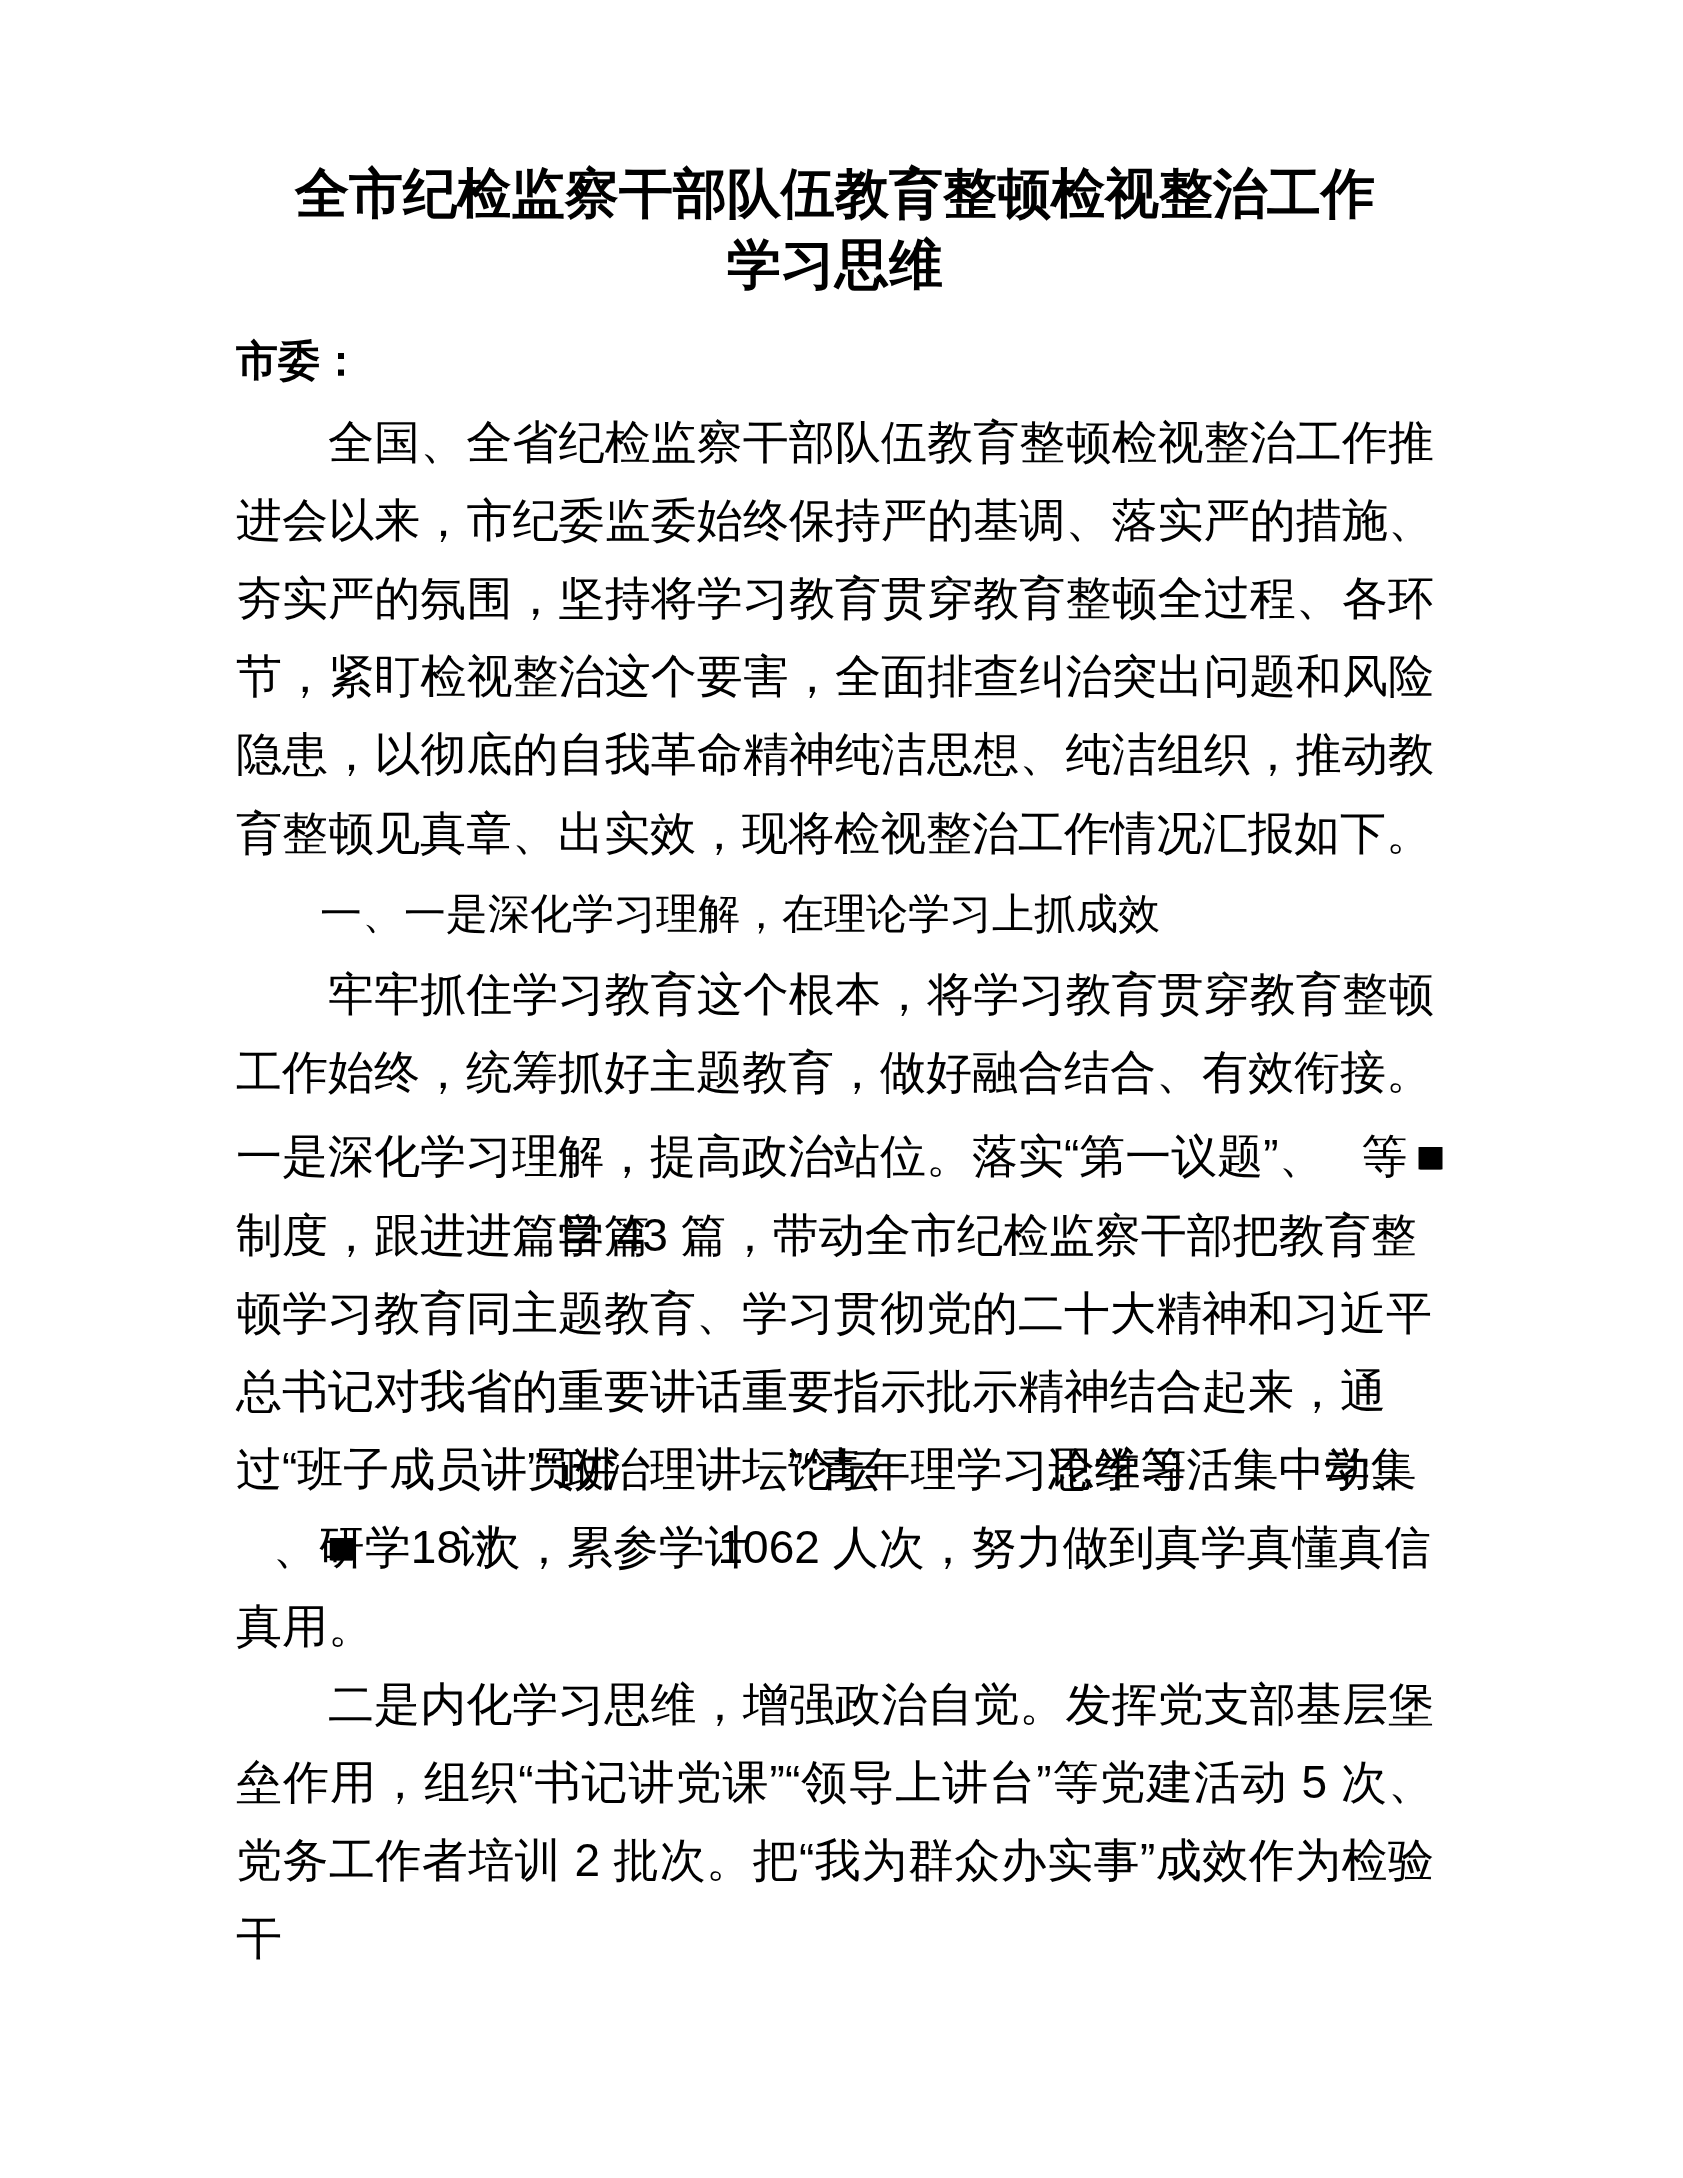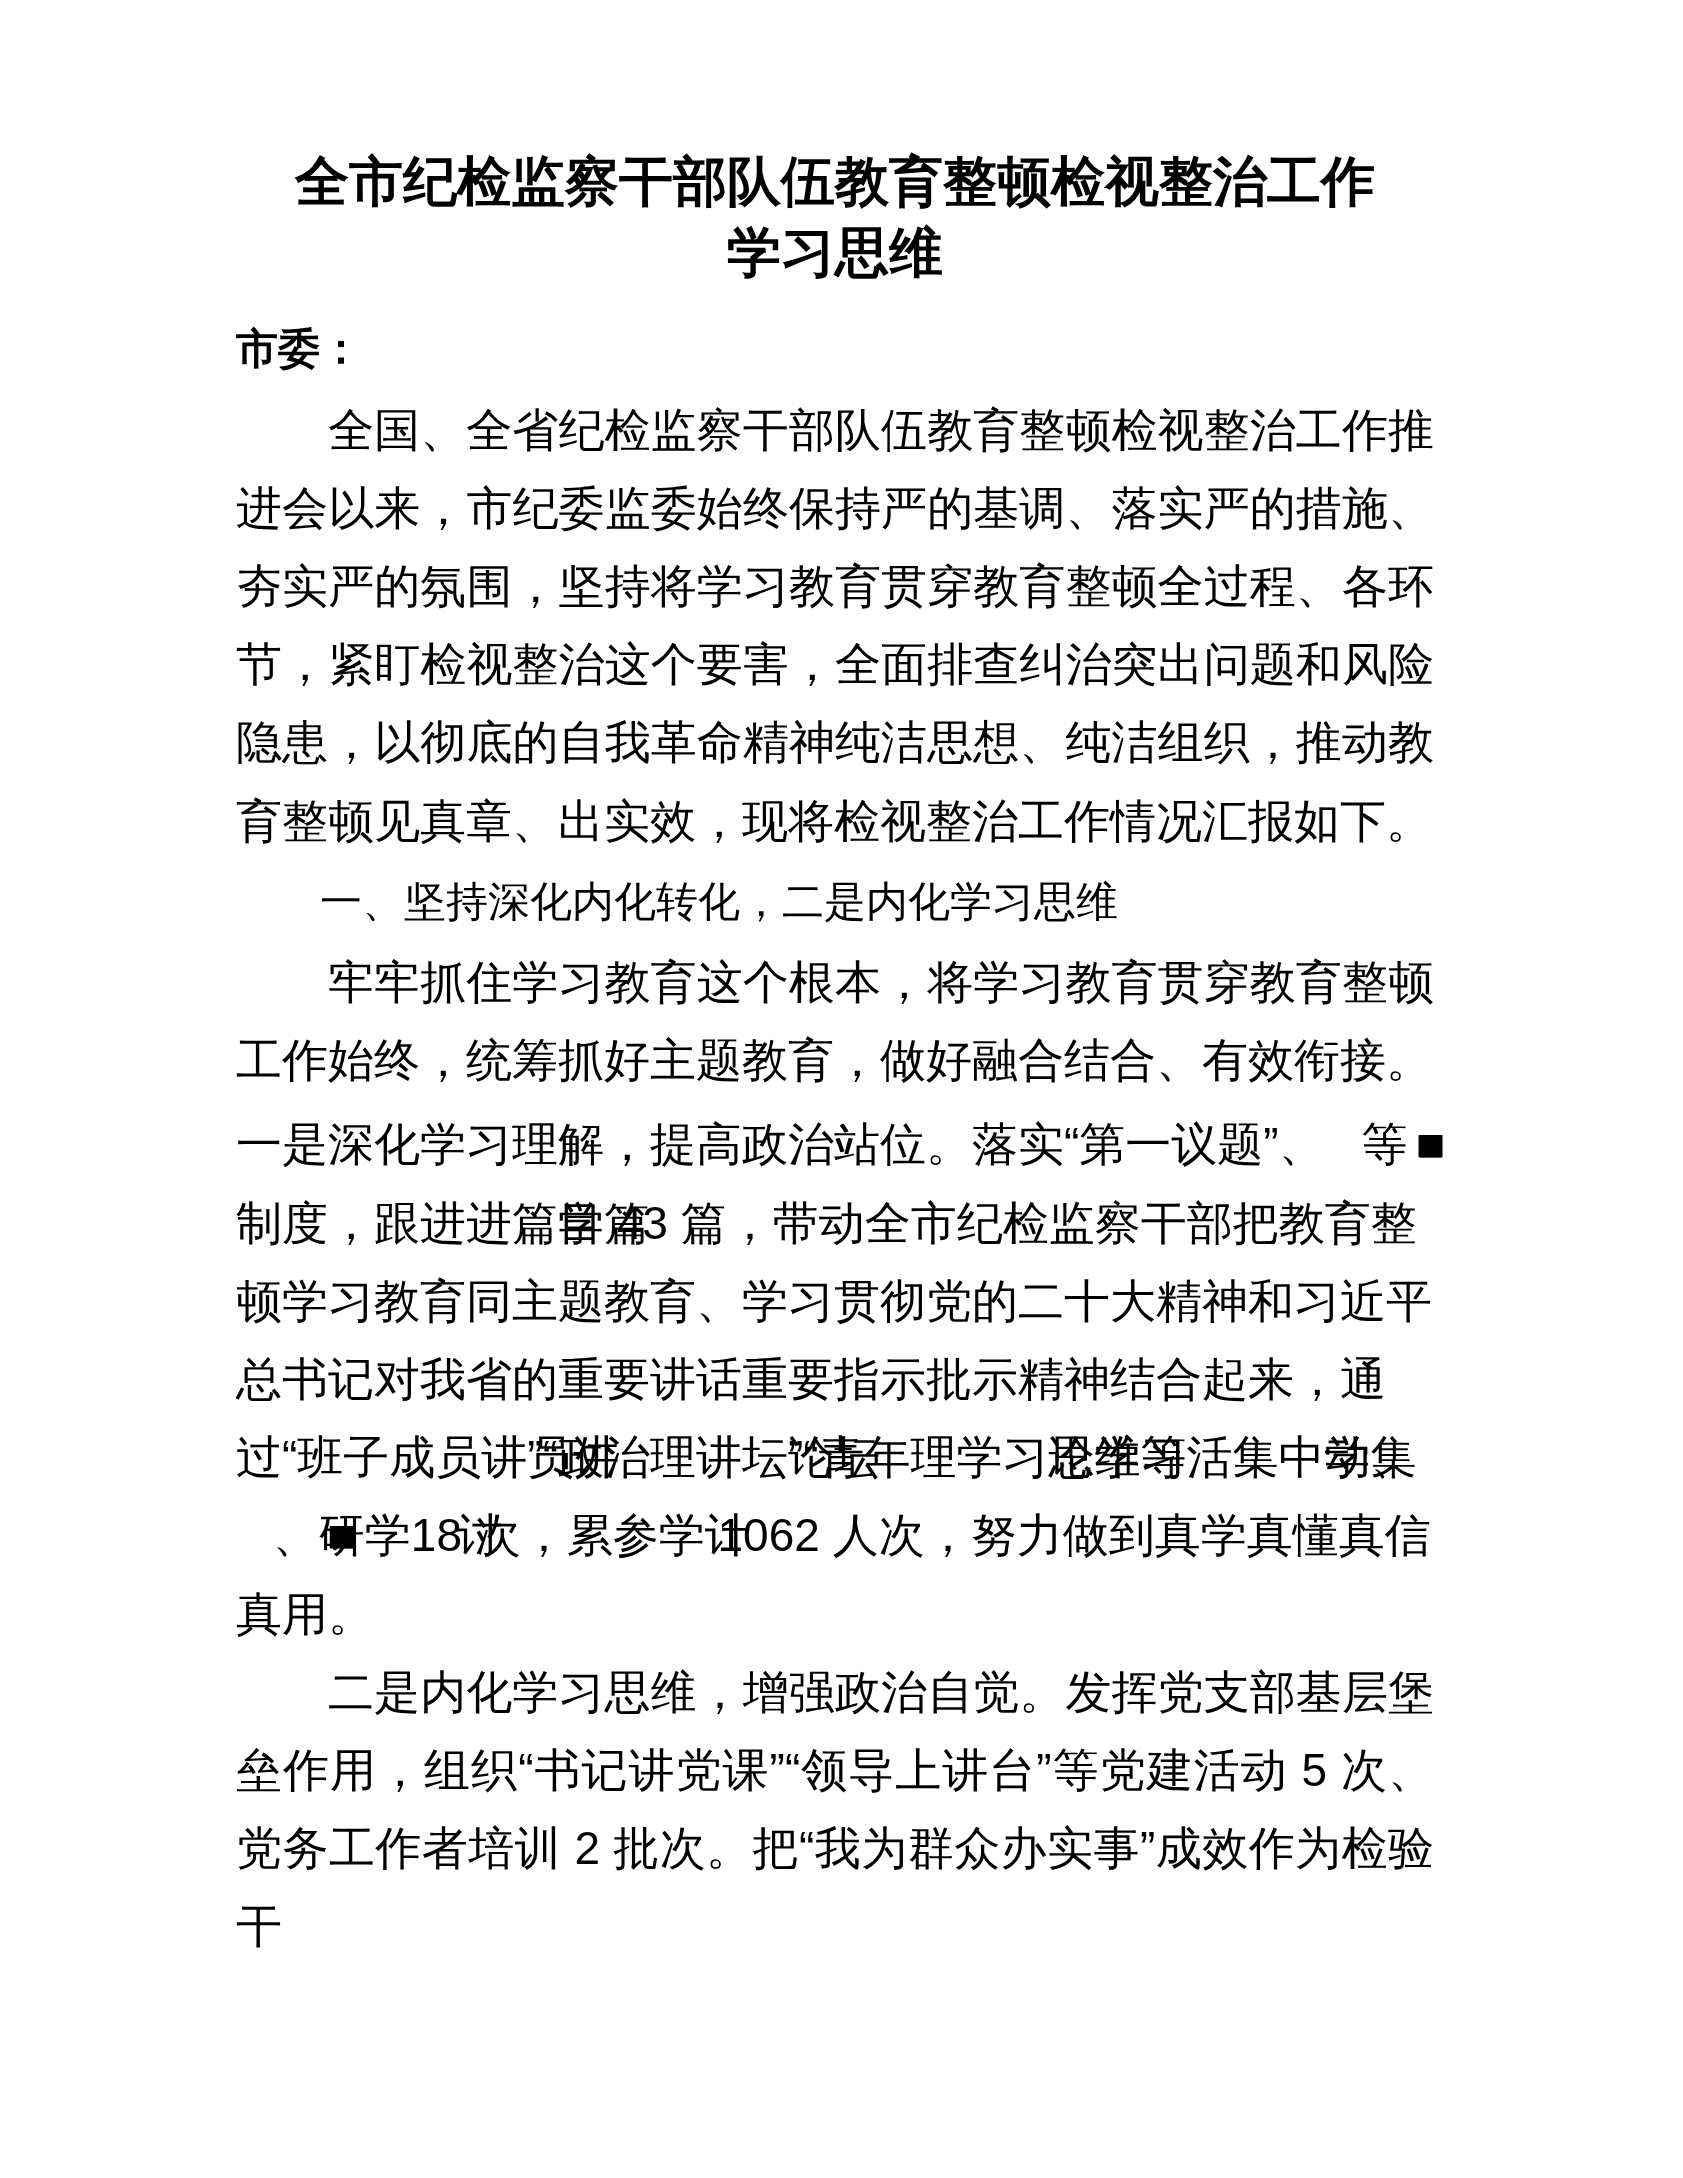--- a/index.html
+++ b/index.html
@@ -13,21 +13,21 @@
     height: 2178px;
     background: #ffffff;
     margin: 0 auto;
     overflow: hidden;
     font-family: "Liberation Sans", "DejaVu Sans", sans-serif;
     color: #000000;
   }
   .content {
     position: absolute;
     left: 236px;
-    top: 146px;
+    top: 158px;
     width: 1198px;
   }
   .doc-title {
     font-family: "Liberation Sans", "DejaVu Sans", sans-serif;
     font-weight: bold;
     font-size: 54px;
     line-height: 1.32;
     text-align: center;
     letter-spacing: 0px;
     margin: 0 0 26px 0;
@@ -94,21 +94,21 @@
 
     <h1 class="doc-title">
       <span>全市纪检监察干部队伍教育整顿检视整治工作</span><br>
       <span>学习思维</span>
     </h1>
 
     <p class="salutation">市委：</p>
 
     <p class="para">全国、全省纪检监察干部队伍教育整顿检视整治工作推进会以来，市纪委监委始终保持严的基调、落实严的措施、夯实严的氛围，坚持将学习教育贯穿教育整顿全过程、各环节，紧盯检视整治这个要害，全面排查纠治突出问题和风险隐患，以彻底的自我革命精神纯洁思想、纯洁组织，推动教育整顿见真章、出实效，现将检视整治工作情况汇报如下。</p>
 
-    <p class="section-head">一、坚持深化内化转化，二是内化学习思维</p>
+    <p class="section-head">一、一是深化学习理解，在理论学习上抓成效</p>
 
     <p class="para">牢牢抓住学习教育这个根本，将学习教育贯穿教育整顿工作始终，统筹抓好主题教育，做好融合结合、有效衔接。</p>
 
     <p class="para glitch-line"><span>一是深化学习理解，提高政治站位。落实“第一议题”、</span><span class="blot"><span>■</span><span>■</span><span>■</span></span><span>等制度，跟进</span><span class="overlap"><span>学篇</span></span><span>进篇</span><span>目 43 篇，带动全市纪检监察干部把教育整顿学习教育同主题教育、学习贯彻党的二十大精神和习近平总书记对我省的重要讲话重要指示批示精神结合起来，通过“班子成</span><span class="overlap"><span>员讲</span></span><span>员讲</span><span>”“政治理</span><span class="overlap"><span>论坛</span></span><span>讲坛</span><span>”“青年理</span><span class="overlap"><span>论学习</span></span><span>学习思维</span><span>等活</span><span class="overlap"><span>动集</span></span><span>集</span><span>中学、</span><span class="blot"><span>■</span><span>■</span><span>■</span></span><span>、研</span><span class="overlap"><span>讨</span></span><span>学</span><span>18 次，累</span><span class="overlap"><span>计</span></span><span>参</span><span>学 1062 人次，努力做到真学真懂真信真用。</span></p>
 
     <p class="para">二是内化学习思维，增强政治自觉。发挥党支部基层堡垒作用，组织“书记讲党课”“领导上讲台”等党建活动 5 次、党务工作者培训 2 批次。把“我为群众办实事”成效作为检验干</p>
 
   </div>
 </div>
 

